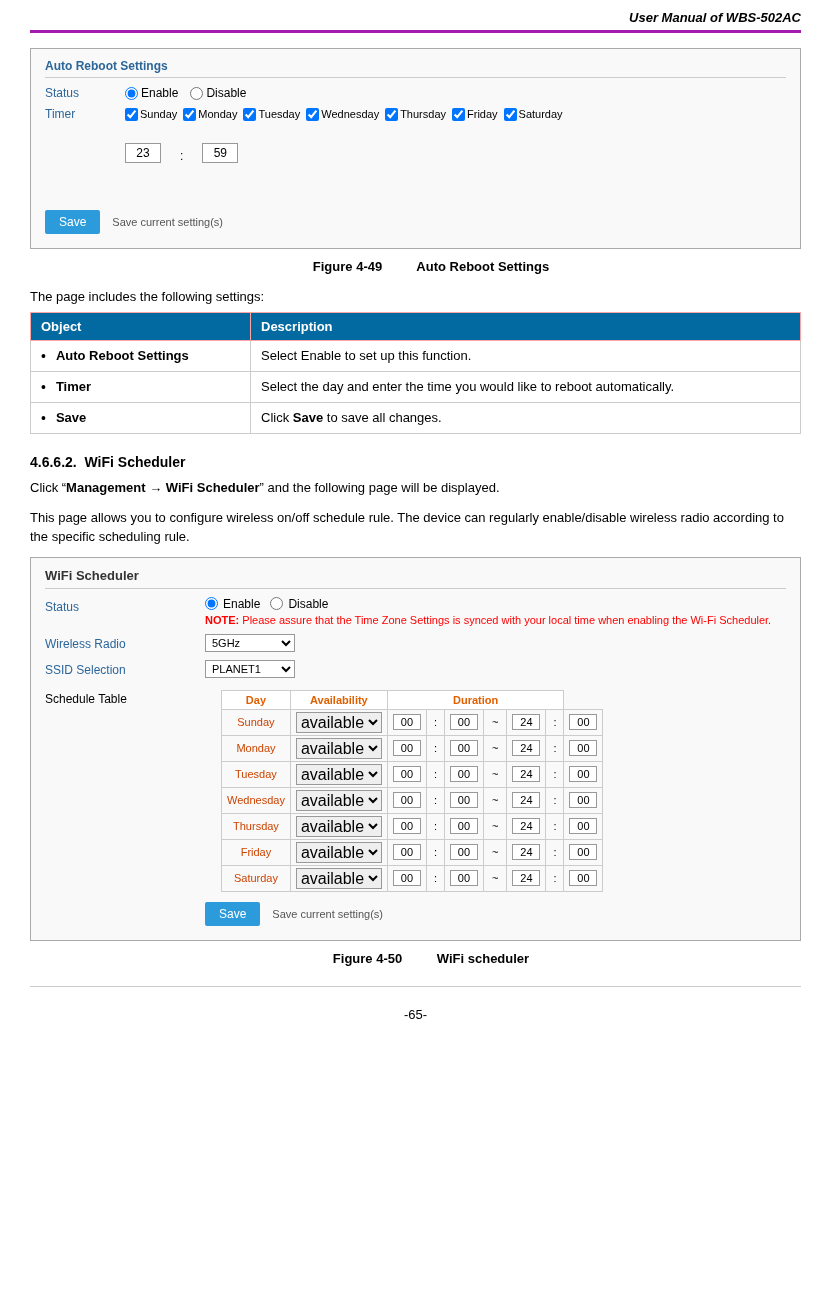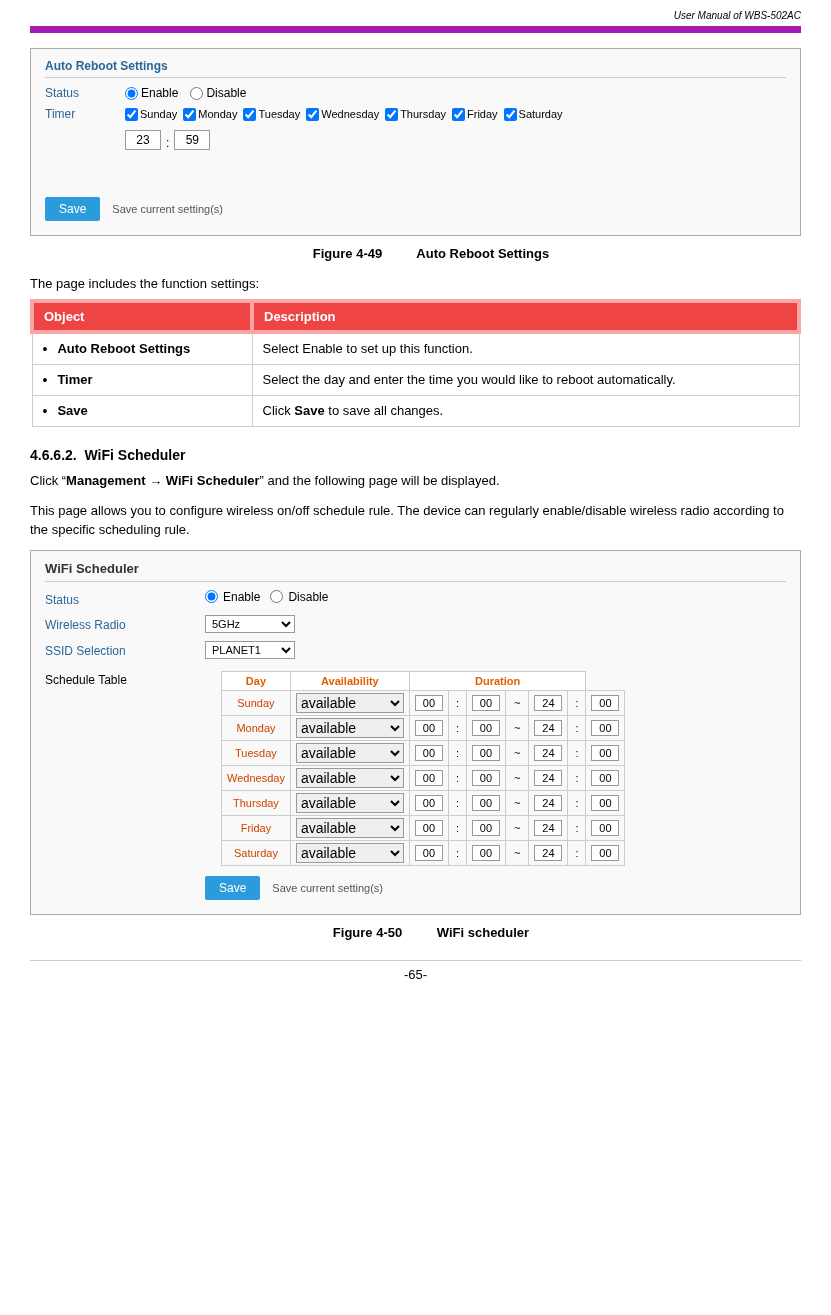--- a/index.html
+++ b/index.html
@@ -7,23 +7,23 @@
       font-family: Arial, sans-serif;
       font-size: 13px;
       background: #fff;
       color: #000;
       width: 831px;
       min-height: 1315px;
       padding: 10px 30px 20px 30px;
     }
     .page-header {
       text-align: right;
-      font-size: 10px;
-      font-weight: normal;
-      border-bottom: 7px solid #a21caf;
+      font-size: 13px;
+      font-weight: bold;
+      border-bottom: 3px solid #a21caf;
       padding-bottom: 5px;
       margin-bottom: 15px;
       font-style: italic;
     }
     .figure-caption {
       text-align: center;
       font-size: 13px;
       margin: 8px 0 15px 0;
     }
     .figure-caption span { font-weight: bold; margin-left: 31px; }
@@ -31,26 +31,26 @@
       margin: 10px 0 8px 0;
       font-size: 13px;
     }
     
     .settings-table {
       width: 100%;
       border-collapse: collapse;
       margin-bottom: 20px;
     }
     .settings-table th {
-      background: #ef4444;
+      background: #0369a1;
       color: #fff;
       padding: 6px 10px;
       text-align: left;
       font-size: 13px;
-      border: 4px solid #fca5a5;
+      border: 1px solid #fca5a5;
     }
     .settings-table td {
       padding: 7px 10px;
       border: 1px solid #ccc;
       vertical-align: top;
       font-size: 13px;
     }
     .settings-table tr:nth-child(odd) td { background: #fff; }
     .settings-table .obj-col { width: 220px; }
     .bullet-item { display: flex; align-items: flex-start; gap: 6px; }
@@ -129,21 +129,21 @@
       border: 1px solid #ccc;
       text-align: center;
     }
     .sched-table td {
       padding: 2px 5px;
       border: 1px solid #ccc;
       text-align: center;
       vertical-align: middle;
     }
     .day-cell { color: #cc4400; text-align: left; padding-left: 8px; }
-    .avail-select { width: 108px; font-size: 14px; border: 1px solid #999; }
+    .avail-select { width: 86px; font-size: 16px; border: 1px solid #999; }
     .time-input {
       width: 28px;
       font-size: 11px;
       border: 1px solid #999;
       text-align: center;
       padding: 1px;
     }
     .tilde { padding: 0 3px; }
     .colon { padding: 0 2px; }
 
@@ -185,37 +185,37 @@
       align-items: center;
       margin-bottom: 7px;
       font-size: 12px;
     }
     .reboot-label { width: 80px; color: #2c6699; font-size: 12px; }
     .days-group { display: flex; flex-wrap: wrap; gap: 6px; align-items: center; font-size: 11px; }
     .day-check { display: flex; align-items: center; gap: 2px; }
     .time-box {
       display: flex;
       align-items: flex-end;
-      gap: 5px;
-      margin-top: 4px;
+      gap: 19px;
+      margin-top: 17px;
     }
     .time-field {
       width: 36px;
       border: 1px solid #999;
       font-size: 12px;
       text-align: center;
       padding: 2px;
     }
 
     .page-footer {
       text-align: center;
       margin-top: 20px;
       font-size: 13px;
       border-top: 1px solid #ccc;
-      padding-top: 6px;
+      padding-top: 20px;
     }
   </style>
 </head>
 <body>
 
 <div class="page-header">
   <span>User  Manual  of  WBS-502AC</span>
 </div>
 
 <div class="reboot-box">
@@ -279,21 +279,21 @@
   <div class="save-row">
     <button class="save-btn">Save</button>
     <span class="save-note">Save current setting(s)</span>
   </div>
 </div>
 
 <div class="figure-caption">
   <span>Figure 4-49</span><span> Auto Reboot Settings</span>
 </div>
 
-<div class="intro-text">The page includes the function settings:</div>
+<div class="intro-text">The page includes the following settings:</div>
 
 <table class="settings-table">
   <thead>
     <tr>
       <th class="obj-col">Object</th>
       <th>Description</th>
     </tr>
   </thead>
   <tbody>
     <tr>
@@ -345,20 +345,24 @@
       <div class="radio-group">
         <label style="display:flex;align-items:center;gap:3px;">
           <input type="radio" name="wifi_status" checked="" style="">
           <span>Enable</span>
         </label>
         <label style="display:flex;align-items:center;gap:3px;">
           <input type="radio" name="wifi_status" style="">
           <span>Disable</span>
         </label>
       </div>
+      <div class="note-text">
+        <span class="note-label">NOTE:</span>
+        <span>  Please assure that the Time Zone Settings is synced with your local time when enabling the Wi-Fi Scheduler.</span>
+      </div>
     </div>
   </div>
 
   <div class="form-row">
     <div class="form-label">Wireless Radio</div>
     <div class="form-control-area">
       <select class="small-select ssid-select">
         <option>5GHz</option>
         <option>2.4GHz</option>
       </select>

